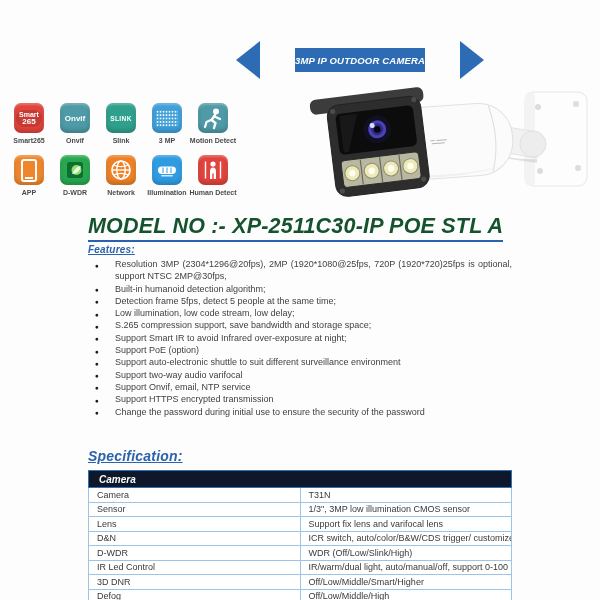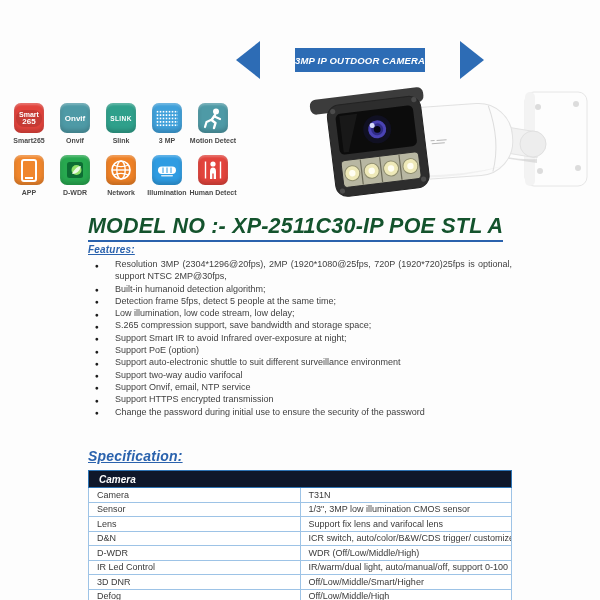--- a/index.html
+++ b/index.html
@@ -286,21 +286,21 @@
           <td class="v">Support fix lens and varifocal lens</td>
         </tr>
 
         <tr>
           <td class="k">D&amp;N</td>
           <td class="v">ICR switch, auto/color/B&amp;W/CDS trigger/ customized time</td>
         </tr>
 
         <tr>
           <td class="k">D-WDR</td>
-          <td class="v">WDR (Off/Low/Middle/High)</td>
+          <td class="v">WDR (Off/Low/Slink/High)</td>
         </tr>
 
         <tr>
           <td class="k">IR Led Control</td>
           <td class="v">IR/warm/dual light, auto/manual/off, support 0-100 brightness adjust</td>
         </tr>
 
         <tr>
           <td class="k">3D DNR</td>
           <td class="v">Off/Low/Middle/Smart/Higher</td>

